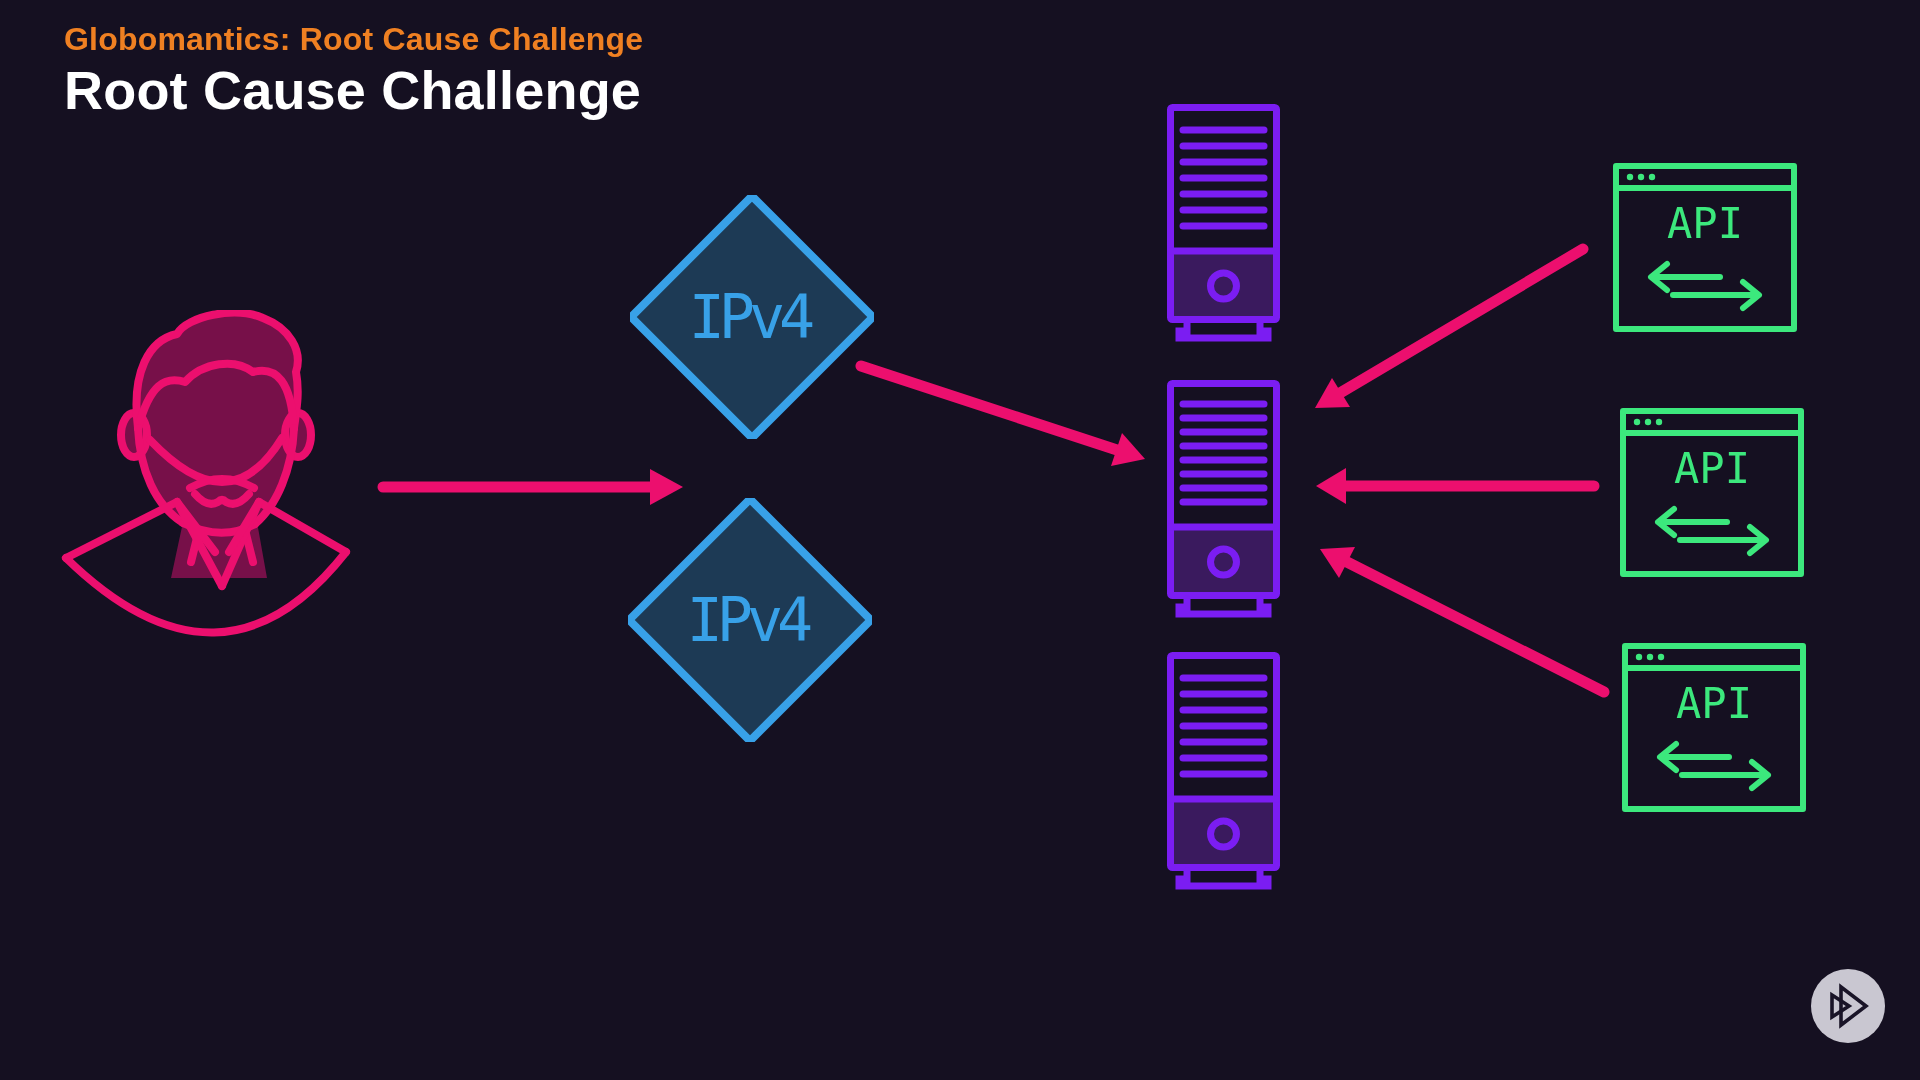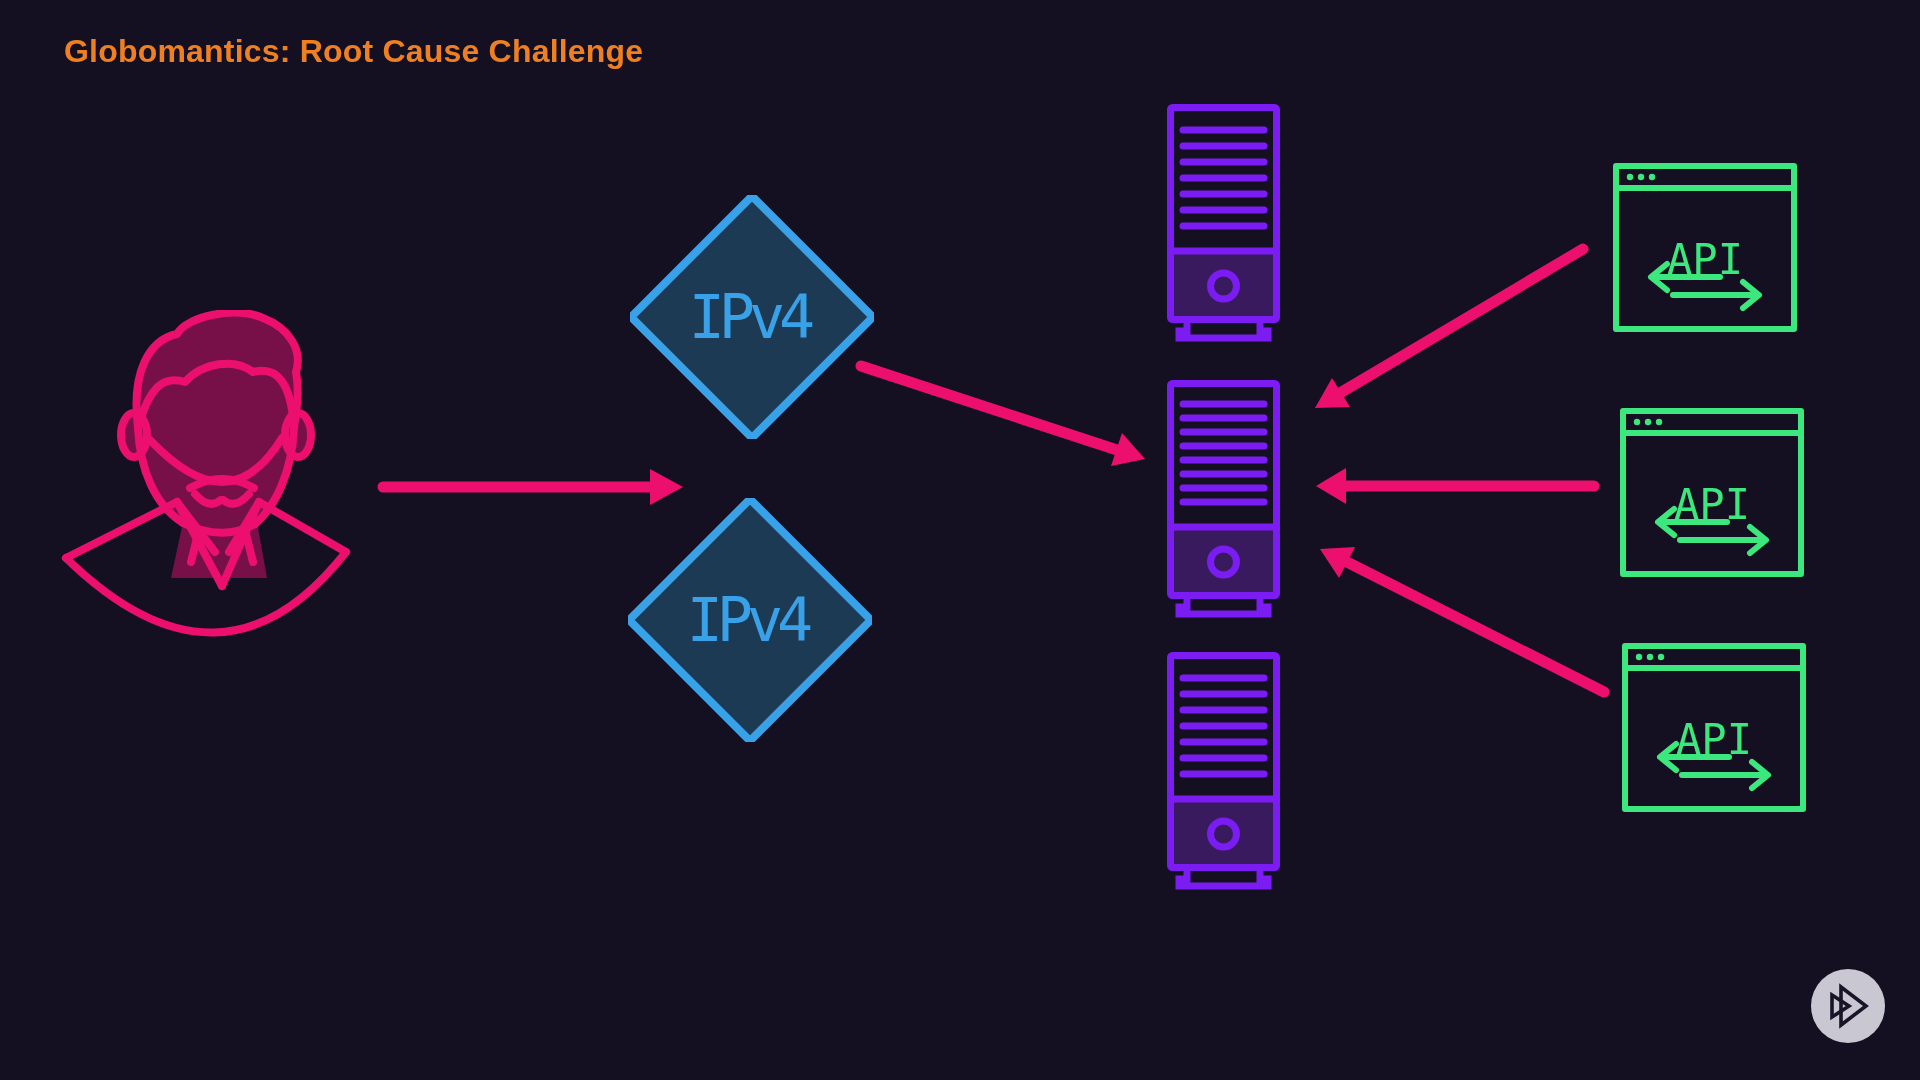--- a/index.html
+++ b/index.html
@@ -2,52 +2,53 @@
 <html><head>
 <meta charset="utf-8">
 <style>
   html,body{margin:0;padding:0;background:#0c0816;}
   .slide{
     position:relative;width:1920px;height:1080px;overflow:hidden;
     background:#151021;
     font-family:"Liberation Sans", sans-serif;
   }
   .eyebrow{
-    position:absolute;left:64px;top:34px;
+    position:absolute;left:64px;top:22px;
     font-size:32px;font-weight:bold;color:#ef8022;line-height:1.1;
     letter-spacing:0.2px;
   }
   .title{
     position:absolute;left:64px;top:62px;
     font-size:54px;font-weight:bold;color:#ffffff;line-height:1.05;
     letter-spacing:0.2px;
   }
   .group{position:absolute;}
   .diamond-label{
     position:absolute;inset:0;display:flex;align-items:center;justify-content:center;
     font-family:"DejaVu Sans Mono", monospace;
     font-size:60px;color:#38a1e8;letter-spacing:-6px;padding-right:6px;
   }
   .api-label{
     position:absolute;left:0;right:0;top:40px;text-align:center;
     font-family:"DejaVu Sans Mono", monospace;
-    font-size:42px;color:#3ce87d;letter-spacing:0px;line-height:1;margin-top:36px;
+    font-size:42px;color:#3ce87d;letter-spacing:0px;line-height:1;
   }
   .logo-badge{
     position:absolute;left:1811px;top:969px;width:74px;height:74px;border-radius:50%;
     background:#c9c7d1;display:flex;align-items:center;justify-content:center;
   }
   svg{display:block;}
 </style>
 </head>
 <body>
 
 <div class="slide">
 
   <div class="eyebrow">Globomantics: Root Cause Challenge</div>
+  <div class="title">Root Cause Challenge</div>
 
   <div class="group" style="left:55px;top:310px;">
     <svg width="335" height="350" viewBox="0 0 335 350">
       <g stroke="#ec0f6e" stroke-width="8" fill="none" stroke-linecap="round" stroke-linejoin="round">
 
         <path d="M83,120 C76,62 94,30 122,24 C132,6 180,-4 208,8 C234,18 248,40 241,62 C246,84 242,105 239,122 C237,160 226,192 202,212 L212,268 L116,268 L128,212 C104,192 86,158 83,120 Z" fill="#771049" stroke="none"></path>
 
         <ellipse cx="79" cy="125" rx="13" ry="22" fill="#771049"></ellipse>
         <ellipse cx="243" cy="125" rx="13" ry="22" fill="#771049"></ellipse>
 

